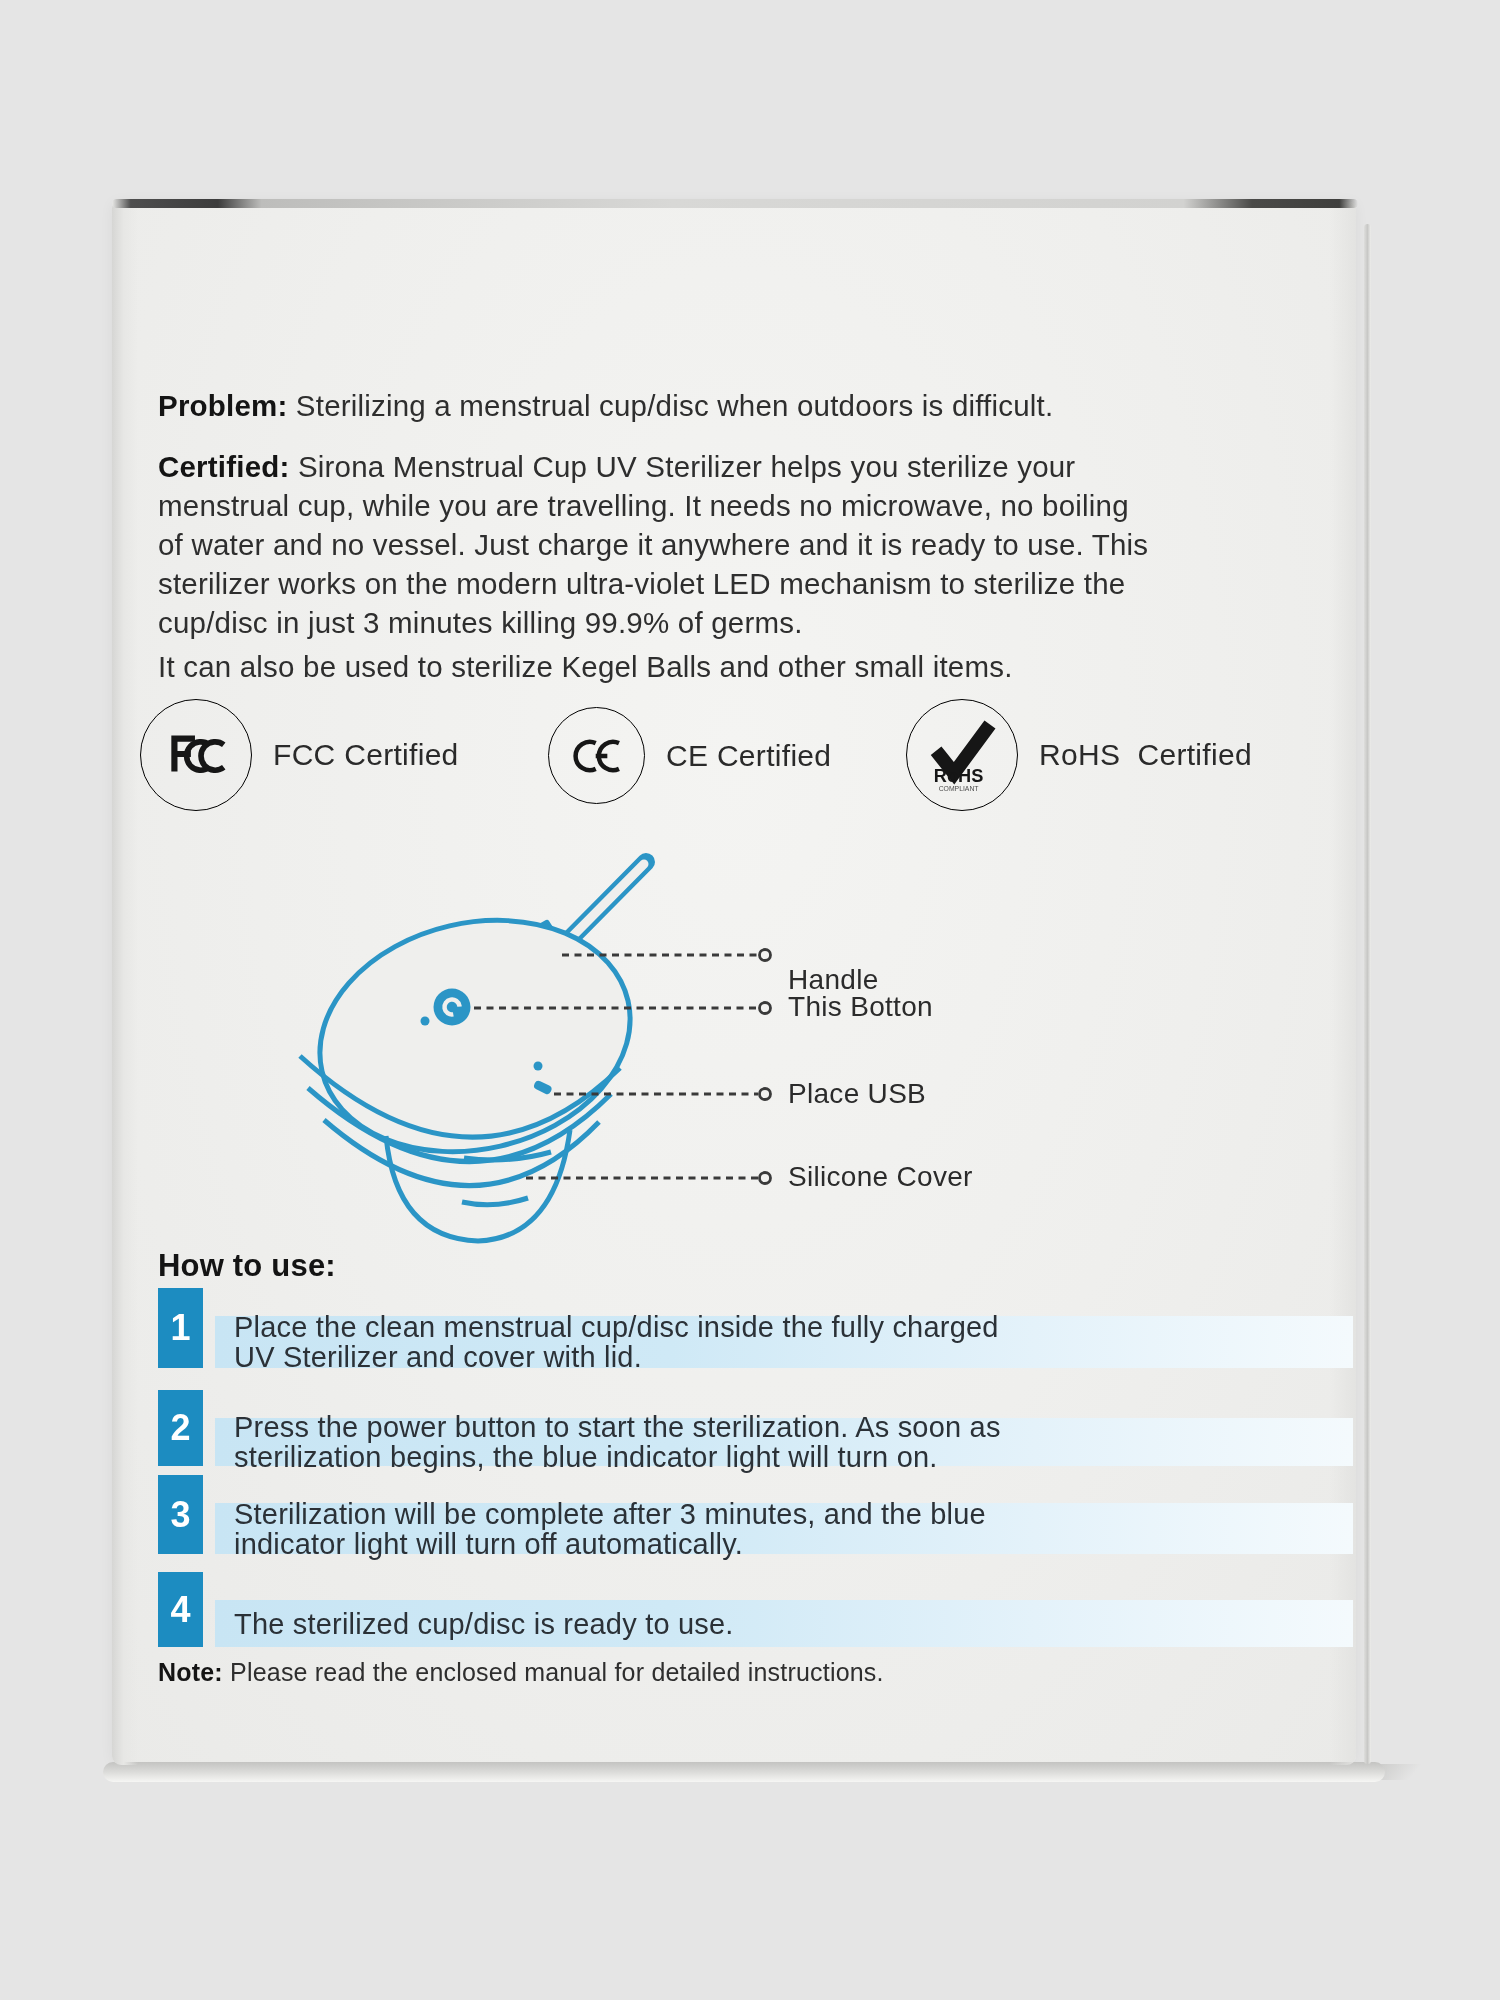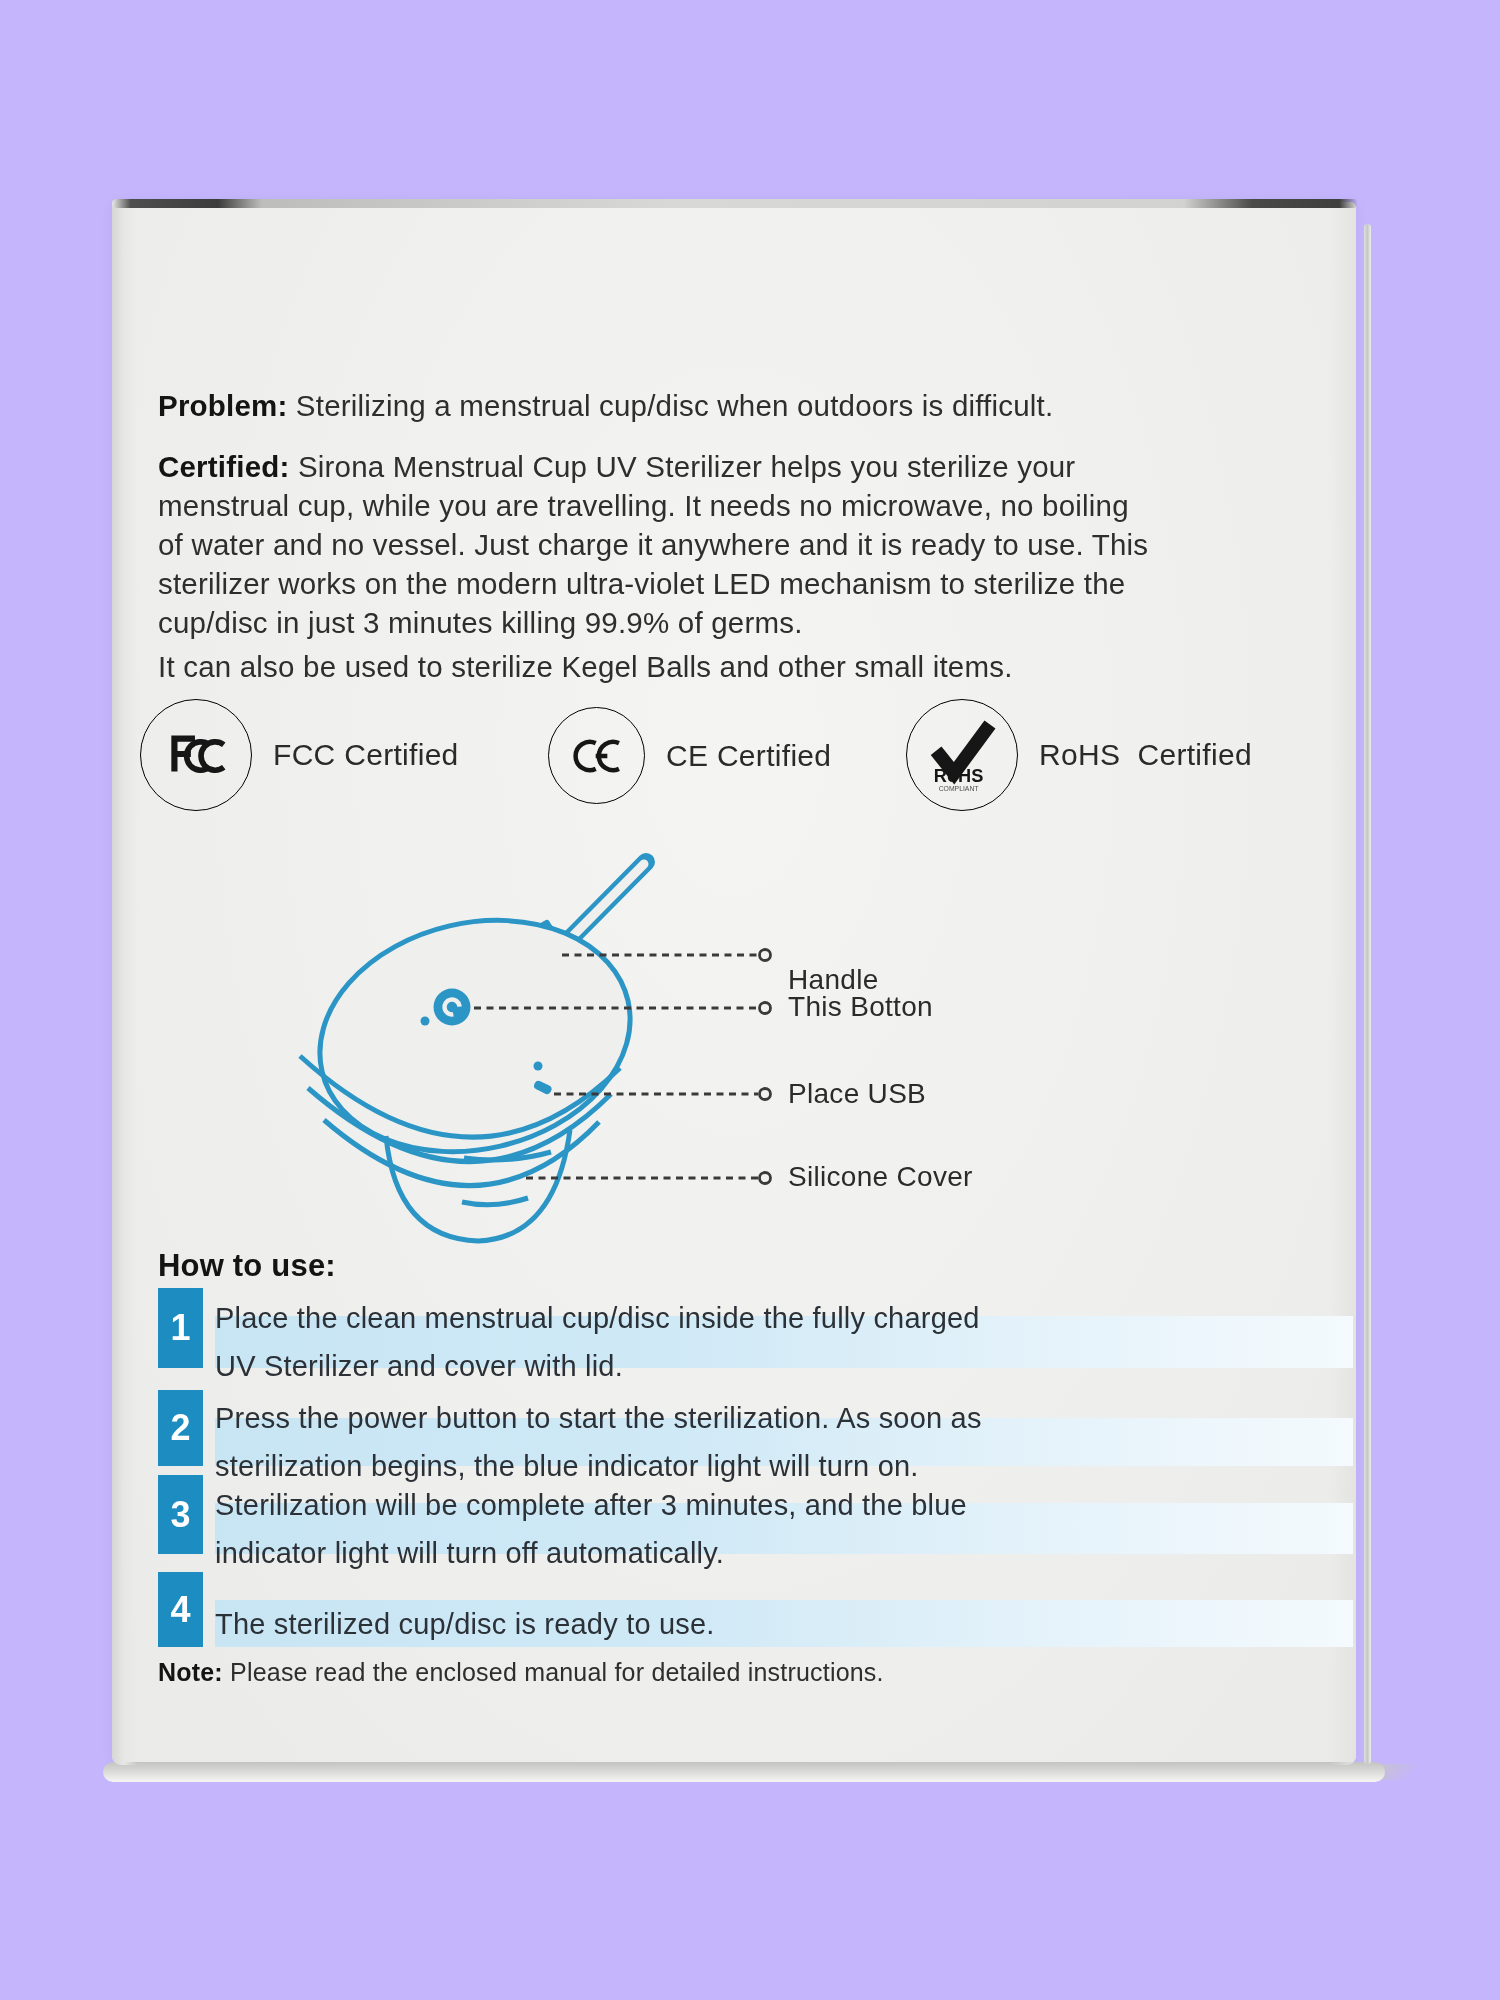--- a/index.html
+++ b/index.html
@@ -1,17 +1,17 @@
 <!DOCTYPE html>
 <html><head>
 <meta charset="utf-8">
 <style>
   html,body{margin:0;padding:0;background:#ffffff;}
   .canvas{
-    position:relative;width:1500px;height:2000px;background:#c4b5fd;overflow:hidden;
+    position:relative;width:1500px;height:2000px;background:#e5e5e5;overflow:hidden;
     font-family:"Liberation Sans","DejaVu Sans",sans-serif;color:#2e2e2e;
   }
   
   .box-panel{
     position:absolute;left:112px;top:202px;width:1244px;height:1563px;
     background:radial-gradient(ellipse at 50% 35%, #f4f4f2 0%, #efefed 55%, #eaeae8 100%);
     border-radius:6px 6px 9px 9px;
     box-shadow:0 0 14px rgba(0,0,0,0.05);
   }
   .box-top-edge{
@@ -66,23 +66,23 @@
   .dg-label{position:absolute;left:788px;font-size:28px;letter-spacing:.3px;color:#2b2b2b;z-index:4;}
   .dg-handle{top:964px;} .dg-power{top:991px;} .dg-usb{top:1078px;} .dg-cover{top:1161px;}
   
   .howto-title{position:absolute;left:158px;top:1248px;font-size:31px;font-weight:700;color:#141414;letter-spacing:.2px;z-index:4;}
   .step{position:absolute;left:158px;width:1195px;display:flex;z-index:4;}
   .step-num{
     flex:0 0 45px;width:45px;margin-right:12px;background:#1c8cc1;color:#ffffff;
     display:flex;align-items:center;justify-content:center;font-size:36px;font-weight:700;
   }
   .step-text{
-    flex:1;display:flex;align-items:center;box-sizing:border-box;
+    flex:1;display:flex;align-items:center;padding-left:19px;box-sizing:border-box;
     background:linear-gradient(to right,#c8e5f4 0%,#cfe9f6 40%,#e4f2fa 72%,#f4fafd 100%);
-    font-size:29px;line-height:48px;letter-spacing:.2px;color:#2b3137;white-space:pre-line;margin-top:28px;
+    font-size:29px;line-height:30px;letter-spacing:.2px;color:#2b3137;white-space:pre-line;margin-top:28px;
   }
   .step-1{top:1288px;height:80px;}
   .step-2{top:1390px;height:76px;}
   .step-3{top:1475px;height:79px;}
   .step-4{top:1572px;height:75px;}
   .note-line{position:absolute;left:158px;top:1658px;width:1100px;font-size:25px;letter-spacing:.2px;color:#2e2e2e;z-index:4;}
   .note-line b{color:#141414;}
 </style>
 </head>
 <body>

